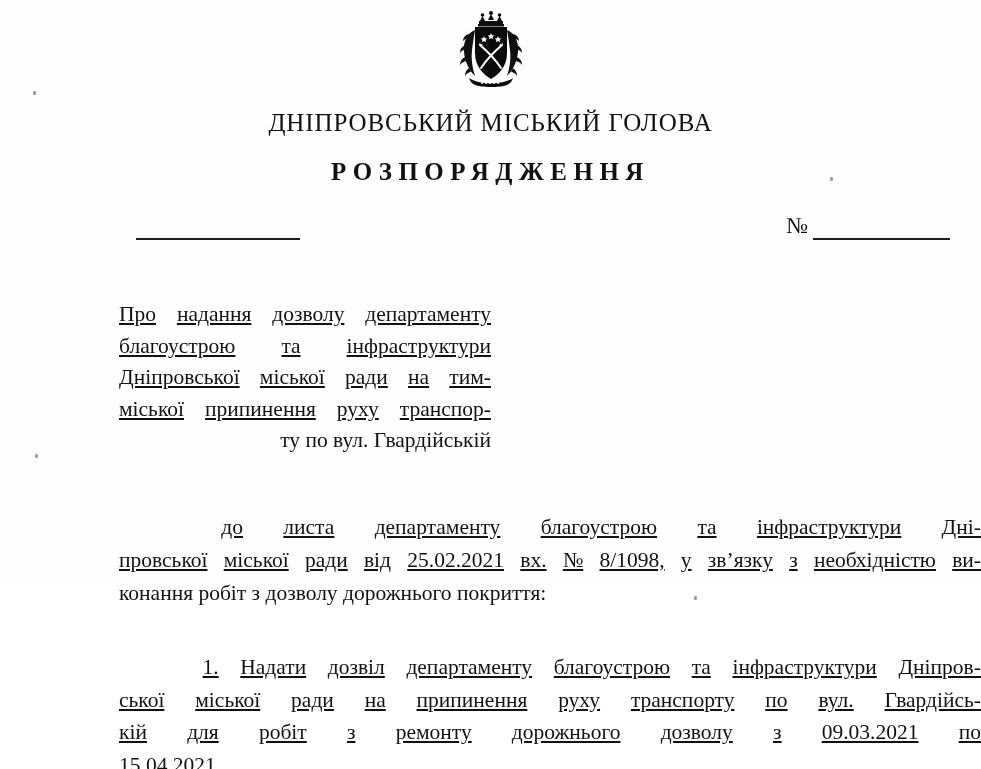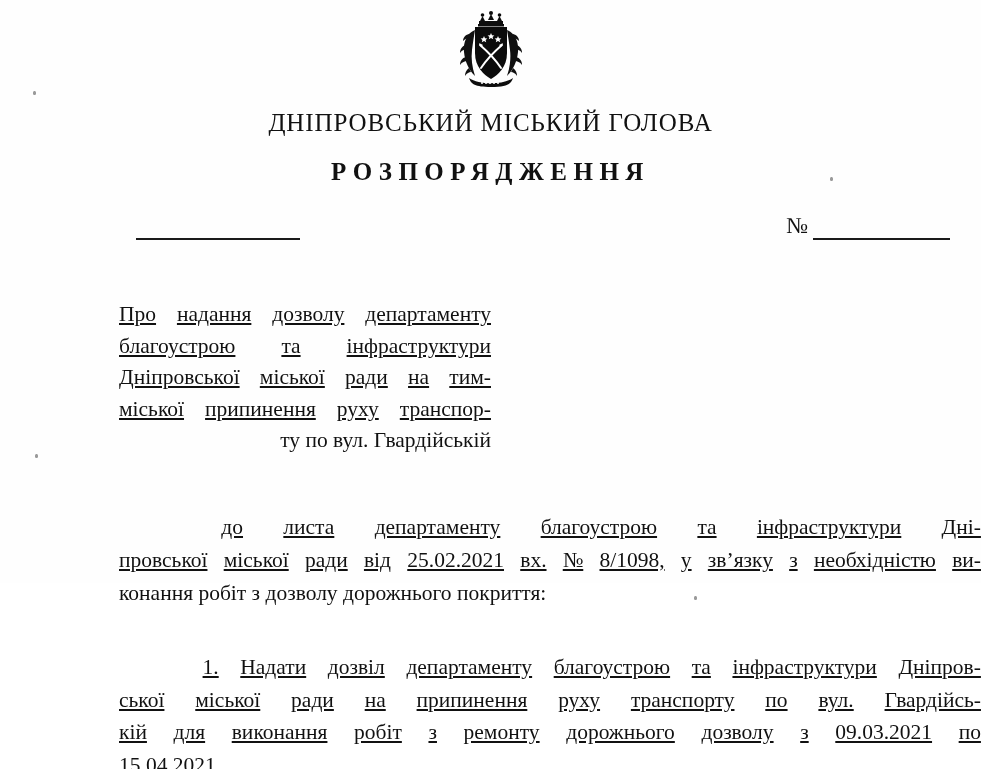--- a/index.html
+++ b/index.html
@@ -313,21 +313,20 @@
           <span>руху</span>
           <span>транспорту</span>
           <span>по</span>
           <span>вул.</span>
           <span>Гвардійсь-</span>
         </div>
       <div class="jline">
 
       <span>кій</span>
           <span>для</span>
-          <span>виконання</span>
           <span>робіт</span>
           <span>з</span>
           <span>ремонту</span>
           <span>дорожнього</span>
           <span>дозволу</span>
           <span>з</span>
           <span>09.03.2021</span>
           <span>по</span>
         </div>
       <div>

